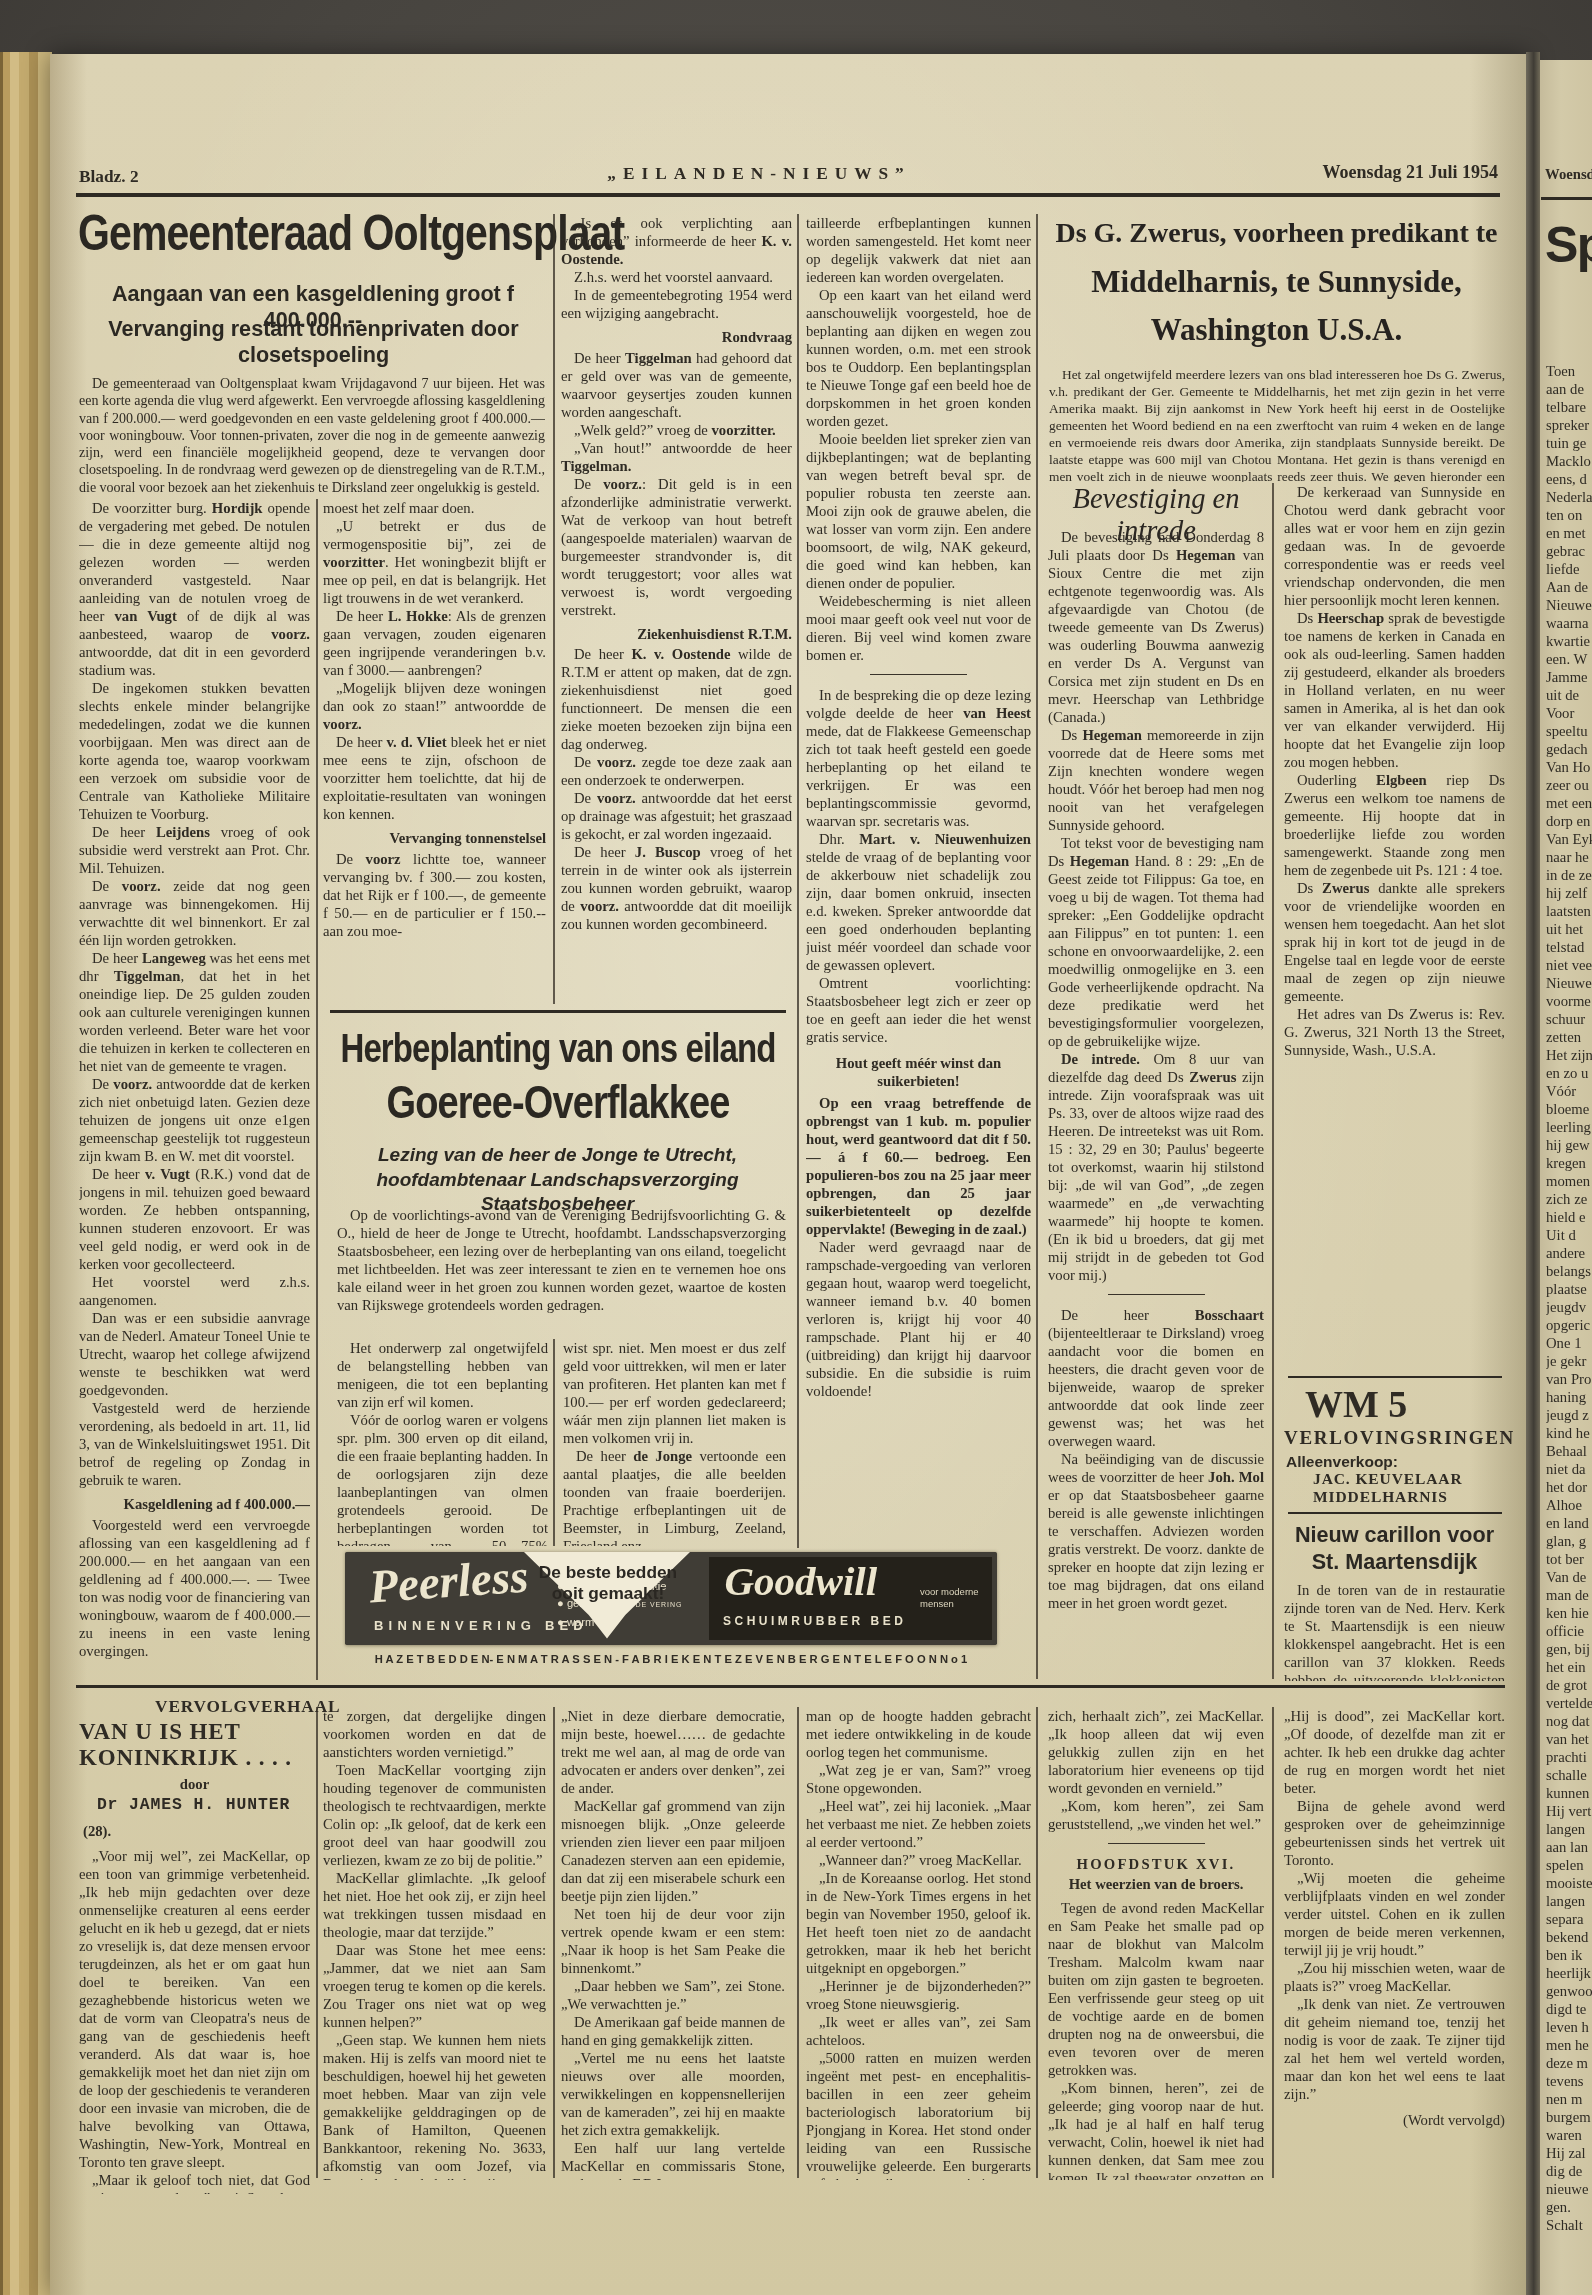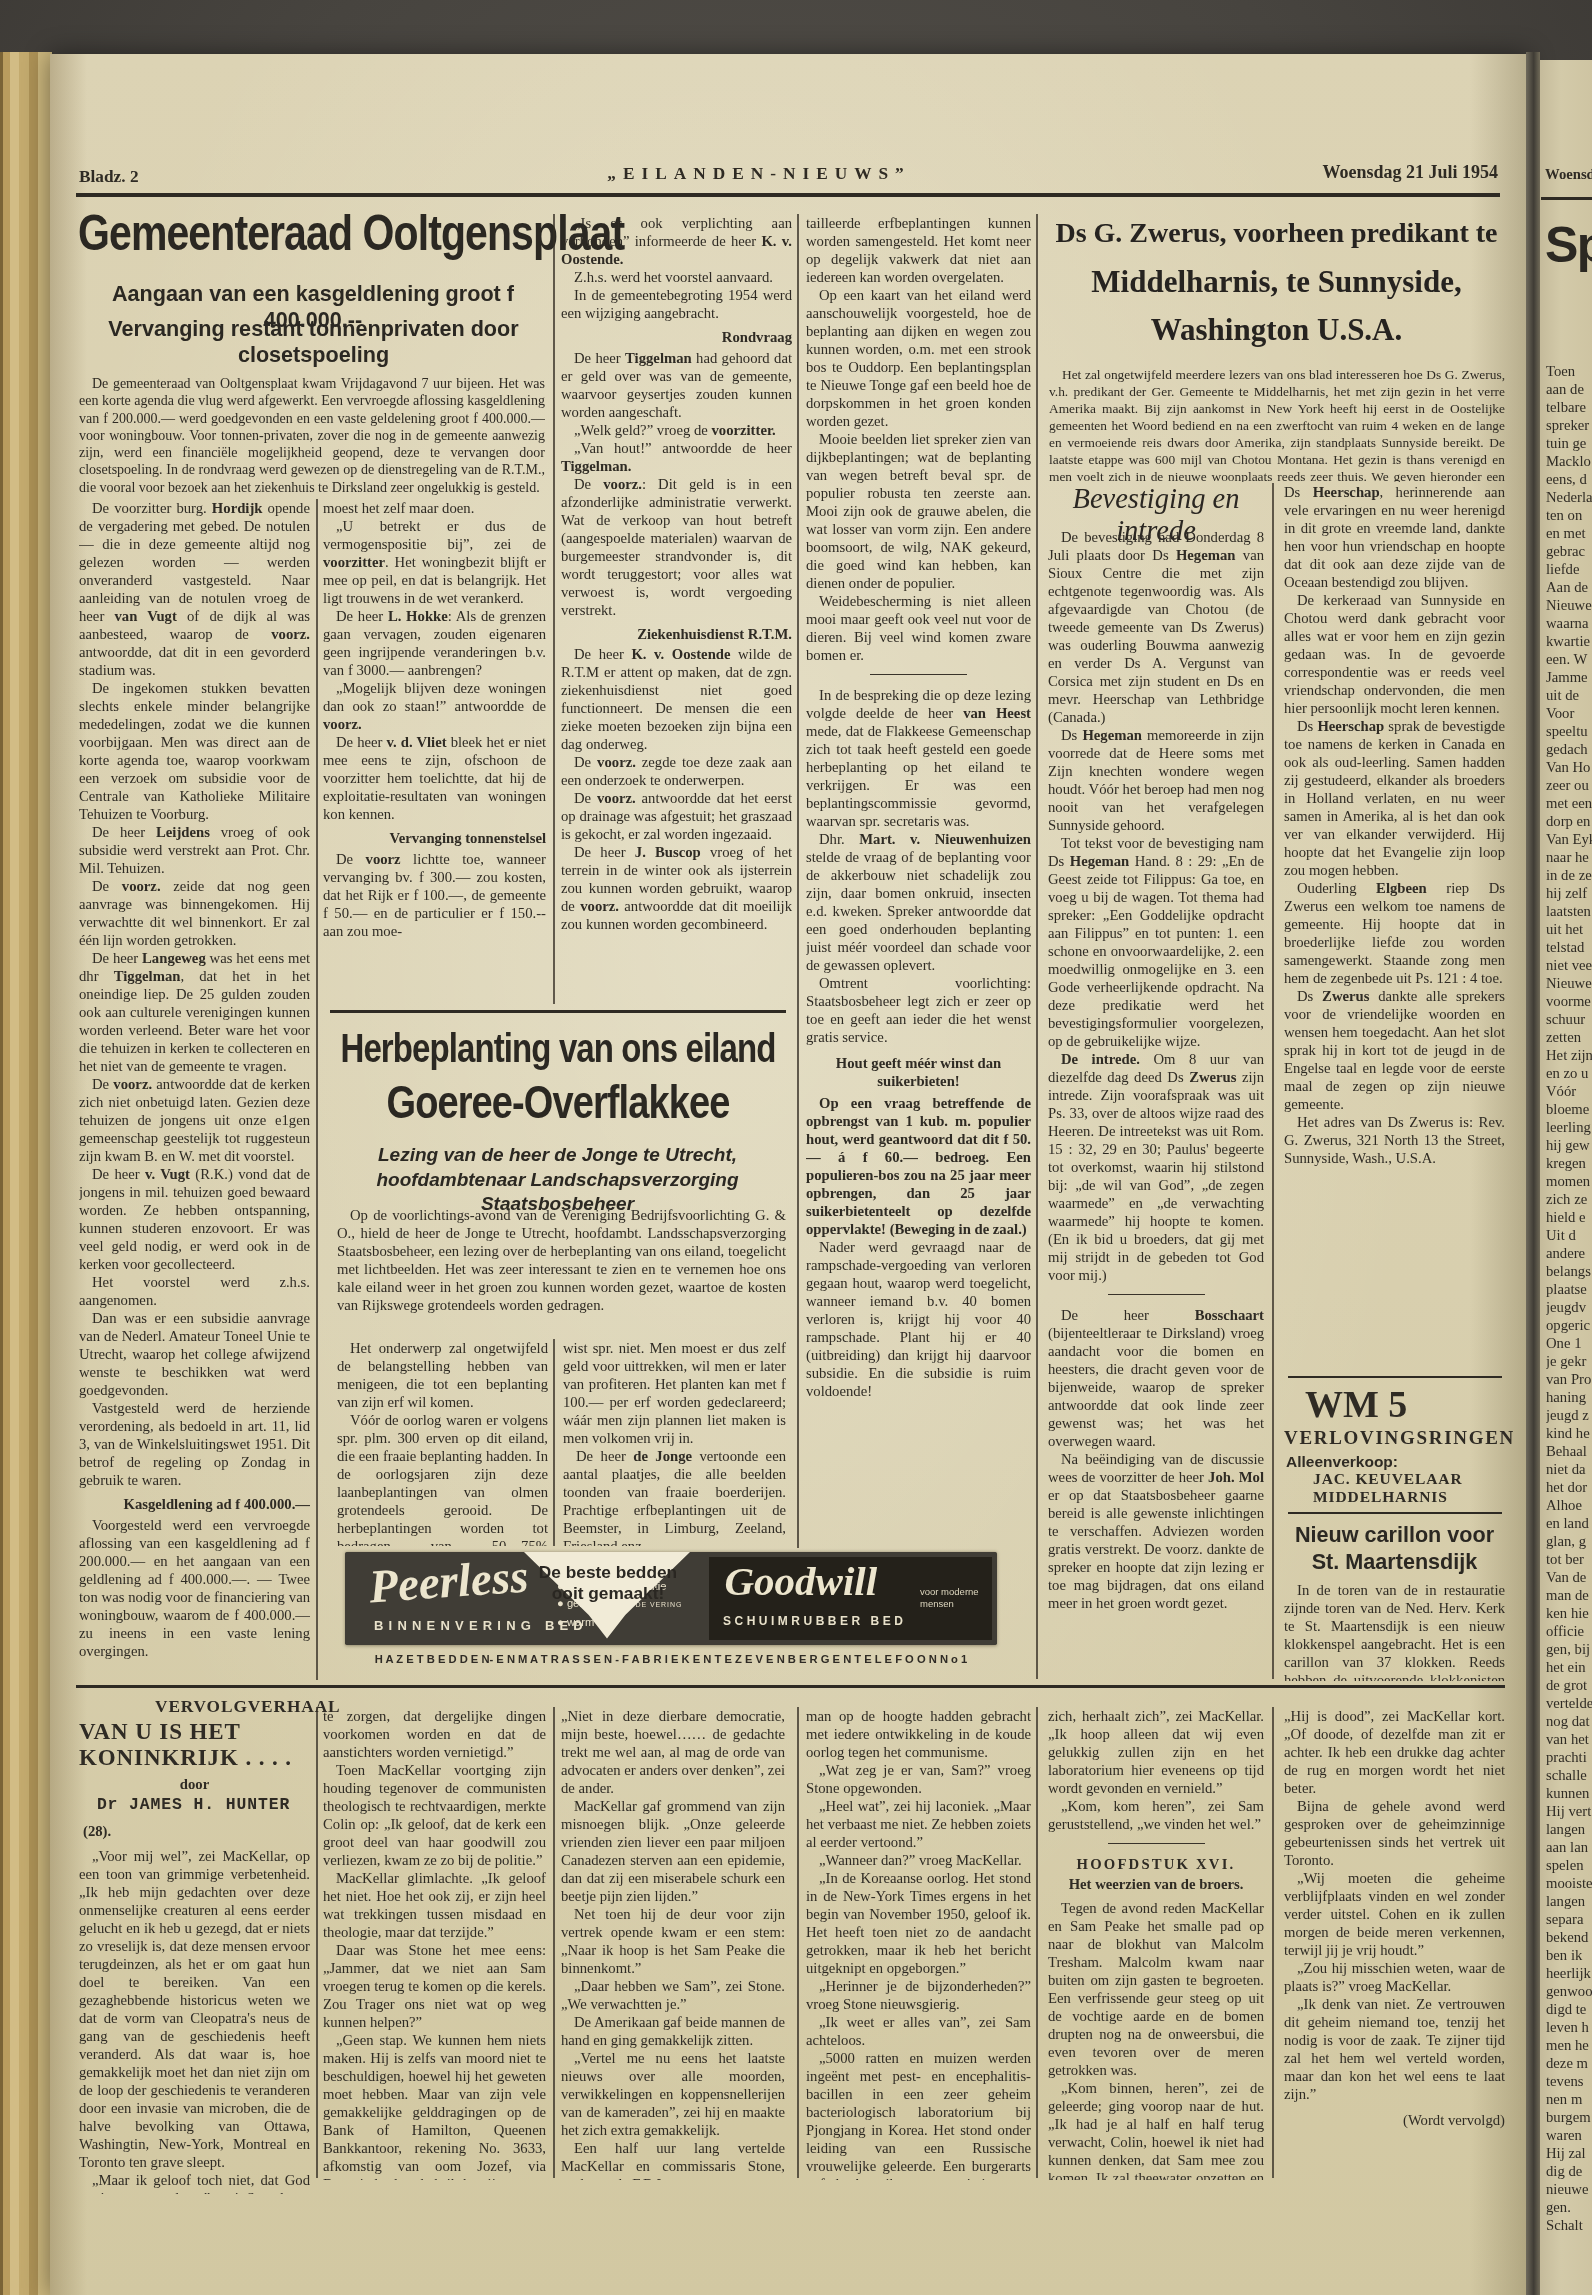--- a/index.html
+++ b/index.html
@@ -143,21 +143,20 @@
   <div class="col" style="left:1048px;top:528px;width:216px;height:1148px;">
       <p class="para">De bevestiging had Donderdag 8 Juli plaats door Ds <b>Hegeman</b> van Sioux Centre die met zijn echtgenote tegenwoordig was. Als afgevaardigde van Chotou (de tweede gemeente van Ds Zwerus) was ouderling Bouwma aanwezig en verder Ds A. Vergunst van Corsica met zijn student en Ds en mevr. Heerschap van Lethbridge (Canada.)</p>
       <p class="para">Ds <b>Hegeman</b> memoreerde in zijn voorrede dat de Heere soms met Zijn knechten wondere wegen houdt. Vóór het beroep had men nog nooit van het verafgelegen Sunnyside gehoord.</p>
       <p class="para">Tot tekst voor de bevestiging nam Ds <b>Hegeman</b> Hand. 8 : 29: „En de Geest zeide tot Filippus: Ga toe, en voeg u bij de wagen. Tot thema had spreker: „Een Goddelijke opdracht aan Filippus” en tot punten: 1. een schone en onvoorwaardelijke, 2. een moedwillig onmogelijke en 3. een Gode verheerlijkende opdracht. Na deze predikatie werd het bevestigingsformulier voorgelezen, op de gebruikelijke wijze.</p>
       <p class="para"><b>De intrede.</b> Om 8 uur van diezelfde dag deed Ds <b>Zwerus</b> zijn intrede. Zijn voorafspraak was uit Ps. 33, over de altoos wijze raad des Heeren. De intreetekst was uit Rom. 15 : 32, 29 en 30; Paulus' begeerte tot overkomst, waarin hij stilstond bij: „de wil van God”, „de zegen waarmede” en „de verwachting waarmede” hij hoopte te komen. (En ik bid u broeders, dat gij met mij strijdt in de gebeden tot God voor mij.)</p>
       <div class="dv"></div>
       <p class="para">De heer <b>Bosschaart</b> (bijenteeltleraar te Dirksland) vroeg aandacht voor die bomen en heesters, die dracht geven voor de bijenweide, waarop de spreker antwoordde dat ook linde zeer gewenst was; het was het overwegen waard.</p>
       <p class="para">Na beëindiging van de discussie wees de voorzitter de heer <b>Joh. Mol</b> er op dat Staatsbosbeheer gaarne bereid is alle gewenste inlichtingen te verschaffen. Adviezen worden gratis verstrekt. De voorz. dankte de spreker en hoopte dat zijn lezing er toe mag bijdragen, dat ons eiland meer in het groen wordt gezet.</p>
     </div>
   <div class="col" style="left:1284px;top:483px;width:221px;height:885px;">
-      <p class="para nohang">Ds <b>Heerschap</b>, herinnerende aan vele ervaringen en nu weer herenigd in dit grote en vreemde land, dankte hen voor hun vriendschap en hoopte dat dit ook aan deze zijde van de Oceaan bestendigd zou blijven.</p>
       <p class="para">De kerkeraad van Sunnyside en Chotou werd dank gebracht voor alles wat er voor hem en zijn gezin gedaan was. In de gevoerde correspondentie was er reeds veel vriendschap ondervonden, die men hier persoonlijk mocht leren kennen.</p>
       <p class="para">Ds <b>Heerschap</b> sprak de bevestigde toe namens de kerken in Canada en ook als oud-leerling. Samen hadden zij gestudeerd, elkander als broeders in Holland verlaten, en nu weer samen in Amerika, al is het dan ook ver van elkander verwijderd. Hij hoopte dat het Evangelie zijn loop zou mogen hebben.</p>
       <p class="para">Ouderling <b>Elgbeen</b> riep Ds Zwerus een welkom toe namens de gemeente. Hij hoopte dat in broederlijke liefde zou worden samengewerkt. Staande zong men hem de zegenbede uit Ps. 121 : 4 toe.</p>
       <p class="para">Ds <b>Zwerus</b> dankte alle sprekers voor de vriendelijke woorden en wensen hem toegedacht. Aan het slot sprak hij in kort tot de jeugd in de Engelse taal en legde voor de eerste maal de zegen op zijn nieuwe gemeente.</p>
       <p class="para">Het adres van Ds Zwerus is: Rev. G. Zwerus, 321 North 13 the Street, Sunnyside, Wash., U.S.A.</p>
     </div>
 
   <div class="hrule" style="left:1288px;top:1376px;width:214px;height:1.7px;"></div>
   <div class="abs serif-b" style="left:1305px;top:1382px;font-size:38px;">WM 5</div>
   <div class="abs serif-b" style="left:1284px;top:1427px;width:221px;font-size:19px;letter-spacing:1.7px;">VERLOVINGSRINGEN</div>

